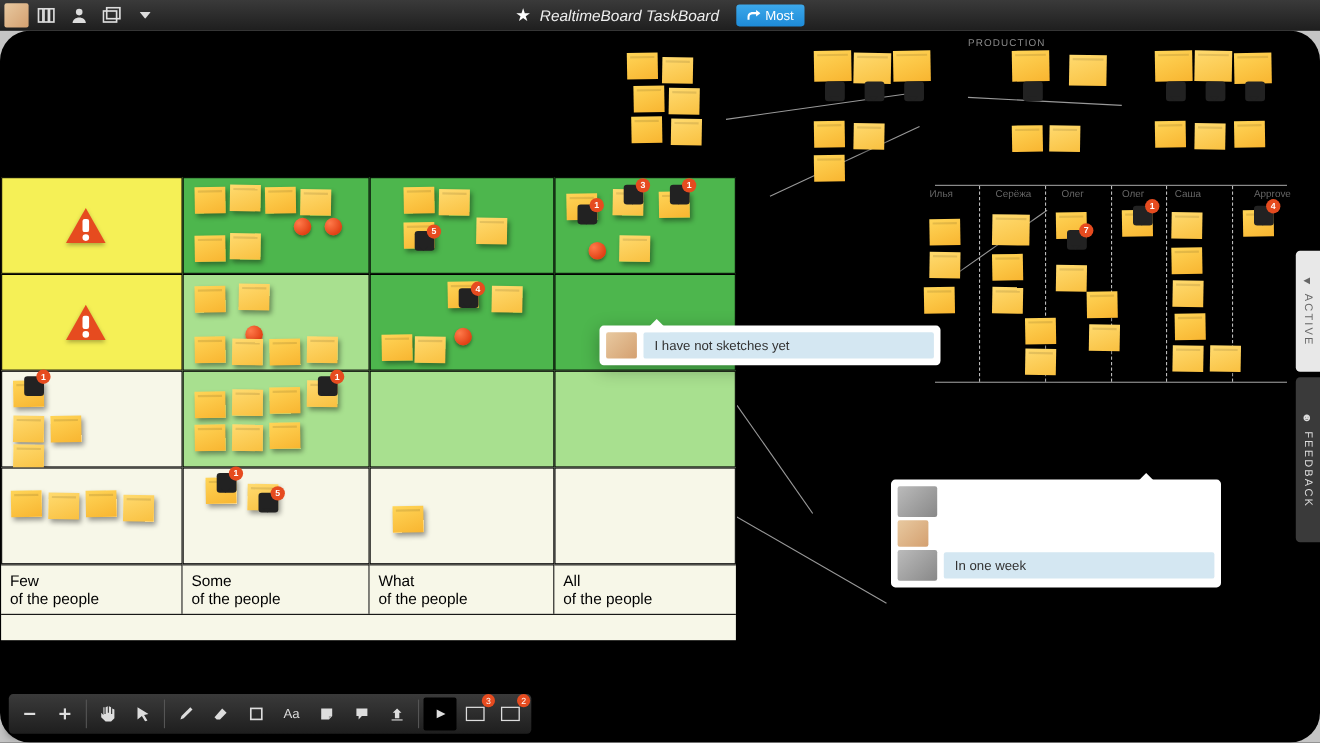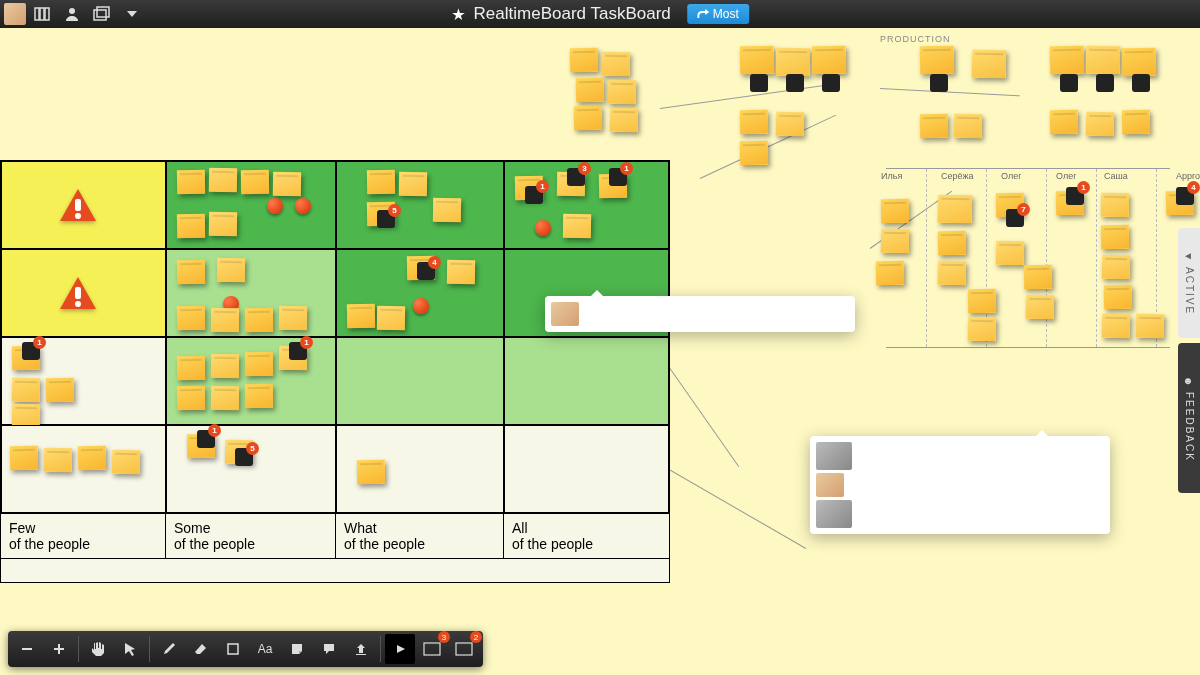--- a/index.html
+++ b/index.html
@@ -5,28 +5,28 @@
 * { margin: 0; padding: 0; box-sizing: border-box; font-family: Arial, sans-serif; }
 html, body { width: 1200px; height: 675px; overflow: hidden; background: #c5c5c5; position: relative; }
 
 
 .topbar { position: absolute; top: 0; left: 0; right: 0; height: 28px; background: linear-gradient(#3a3a3a,#1e1e1e); display: flex; align-items: center; color: #fff; font-size: 13px; z-index: 100; }
 .topbar .left-icons { display: flex; align-items: center; gap: 2px; padding-left: 4px; }
 .topbar .avatar-sm { width: 22px; height: 22px; background: linear-gradient(135deg,#e8c9a0,#d4a070); border-radius: 2px; }
 .topbar .ticon { width: 28px; height: 28px; display: flex; align-items: center; justify-content: center; color: #ddd; cursor: pointer; }
 .topbar .title-wrap { position: absolute; left: 50%; transform: translateX(-50%); display: flex; align-items: center; gap: 8px; }
 .topbar .star { color: #fff; font-size: 16px; }
-.topbar .title { font-size: 17px; font-weight: 500; color: #eee; }
+.topbar .title { font-size: 14px; font-weight: 500; color: #eee; font-style: italic; }
 .topbar .share-btn { background: linear-gradient(#3ca8ea,#1e8bd8); border-radius: 3px; padding: 3px 10px; display: flex; align-items: center; gap: 4px; font-size: 12px; cursor: pointer; margin-left: 8px; }
 .topbar .right-wrap { margin-left: auto; display: flex; align-items: center; gap: 6px; padding-right: 8px; }
 .topbar .onboard { font-size: 11px; color: #ccc; }
 .topbar .presence { width: 22px; height: 16px; background: linear-gradient(135deg,#888,#555); border-radius: 2px; }
 
 
-.canvas { position: absolute; top: 28px; left: 0; right: 0; bottom: 0; background: #fef9c3; }
+.canvas { position: absolute; top: 28px; left: 0; right: 0; bottom: 0; background: #000000; border-radius: 27px; }
 
 
 .matrix { position: absolute; left: 0; top: 132px; width: 670px; border: 1px solid #000; }
 .matrix .row { display: flex; }
 .matrix .cell { border: 1px solid #000; height: 88px; position: relative; }
 .matrix .c1 { width: 165px; }
 .matrix .c2 { width: 170px; }
 .matrix .c3 { width: 168px; }
 .matrix .c4 { width: 165px; }
 .bg-yellow { background: #f5f056; }
@@ -310,21 +310,21 @@
         <div>of the people</div>
       </div>
       <div class="axis-cell c4" style="width:165px;border-right:none">
         <div>All</div>
         <div>of the people</div>
       </div>
     </div>
     <div class="axis-sep"></div>
   </div>
 
-  <div style="position:absolute;left:886px;top:140px;right:30px;height:180px;border-top:1px solid #999;border-bottom:1px solid #999">
+  <div style="position:absolute;left:850px;top:140px;right:30px;height:180px;border-top:1px solid #999;border-bottom:1px solid #999">
     <div style="position:absolute;left:-5px;top:2px;font-size:9px;color:#666">Илья</div>
     <div style="position:absolute;left:55px;top:2px;font-size:9px;color:#666">Серёжа</div>
     <div style="position:absolute;left:115px;top:2px;font-size:9px;color:#666">Олег</div>
     <div style="position:absolute;left:170px;top:2px;font-size:9px;color:#666">Олег</div>
     <div style="position:absolute;left:218px;top:2px;font-size:9px;color:#666">Саша</div>
     <div style="position:absolute;left:290px;top:2px;font-size:9px;color:#666">Approve</div>
     <div style="position:absolute;left:40px;top:0;bottom:0;border-left:1px dashed #bbb"></div>
     <div style="position:absolute;left:100px;top:0;bottom:0;border-left:1px dashed #bbb"></div>
     <div style="position:absolute;left:160px;top:0;bottom:0;border-left:1px dashed #bbb"></div>
     <div style="position:absolute;left:210px;top:0;bottom:0;border-left:1px dashed #bbb"></div>
@@ -357,31 +357,33 @@
     <div class="sticky s2" style="left:250px;top:145px"></div>
     <div class="sticky" style="left:280px;top:22px"></div>
     <div class="pin" style="left:290px;top:18px">
         <div class="badge">4</div>
       </div>
   </div>
 
   <div class="popup p1" style="left:545px;top:268px;width:310px">
     <div class="msg">
         <div class="av p"></div>
+        <div class="txt">I have not sketches yet</div>
       </div>
   </div>
   <div class="popup p2" style="left:810px;top:408px;width:300px">
     <div class="msg">
         <div class="av"></div>
       </div>
     <div class="msg">
         <div class="av p"></div>
       </div>
     <div class="msg">
         <div class="av"></div>
+        <div class="txt">In one week</div>
       </div>
   </div>
 
   <div class="rail active">
     <span style="writing-mode:horizontal-tb">◄</span>
     <span>ACTIVE</span>
   </div>
   <div class="rail feedback">
     <span style="writing-mode:horizontal-tb">☻</span>
     <span>FEEDBACK</span>

